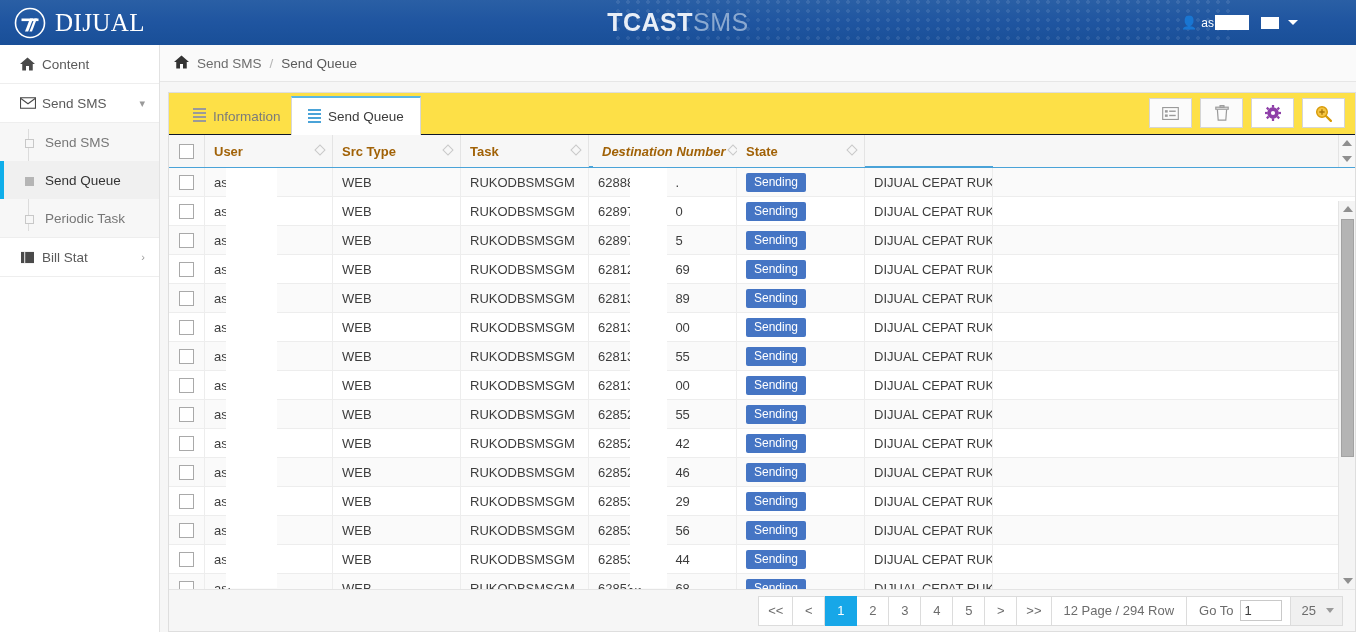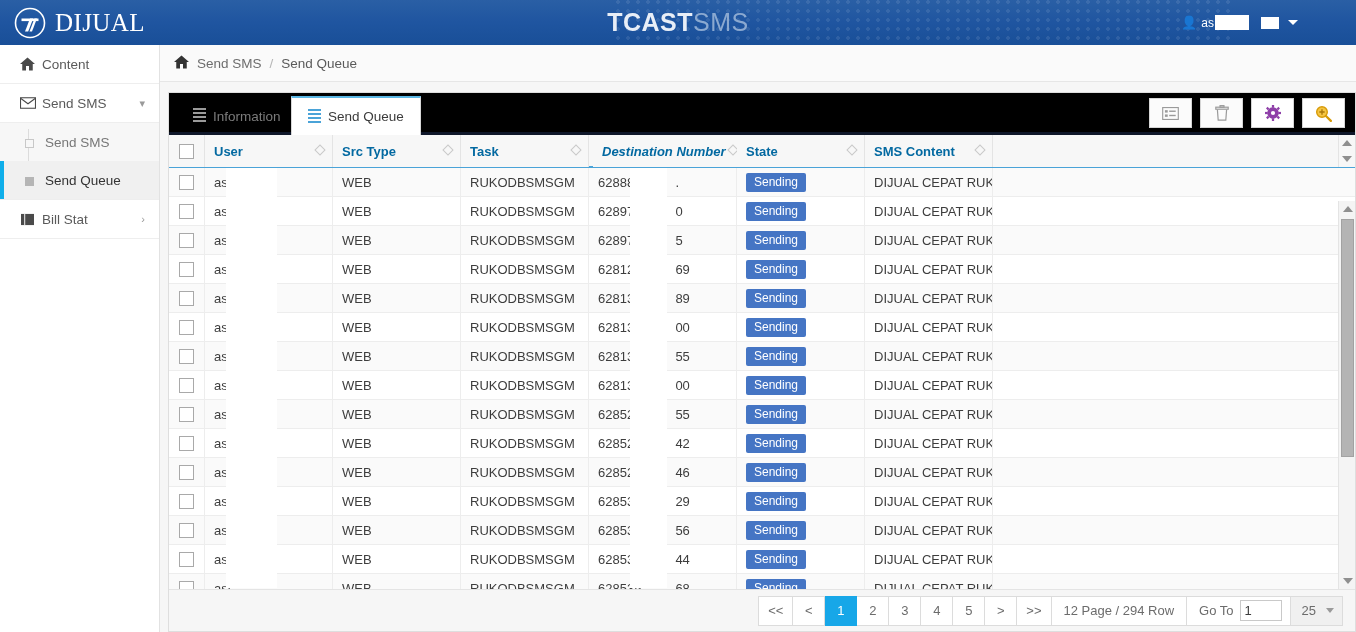--- a/index.html
+++ b/index.html
@@ -105,22 +105,22 @@
   }
   .bc-home { font-size: 14px; color: #333; }
   .bc-sep { color: #b5b5b5; }
   .bc-last { color: #5a5a5a; }
 
   .panel {
     position: absolute; left: 8px; top: 47px; width: 1188px; height: 540px;
     background: #ffffff; border: 1px solid #dedede;
   }
   .tabstrip {
-    position: relative; height: 42px; background: #000000;
-    border-bottom: 3px solid #0f172a;
+    position: relative; height: 42px; background: #fde047;
+    border-bottom: 1px solid #0f172a;
   }
   .tab {
     position: absolute; top: 4px; height: 38px; display: flex; align-items: center;
     gap: 7px; padding: 0 16px; font-size: 13.5px; color: #7b7b7b; cursor: pointer;
   }
   .tab.t-info { left: 8px; }
   .tab.t-queue {
     left: 122px; background: #ffffff; color: #3b3b3b;
     border: 1px solid #d7d7d7; border-bottom: none; border-top: 2px solid #5bb7e4;
     height: 39px; top: 3px;
@@ -141,21 +141,21 @@
   .tb-btn.light { background: #ffffff; }
 
   
   .grid-wrap { position: absolute; top: 42px; left: 0; right: 0; bottom: 42px; }
   .grid-head {
     position: relative; height: 33px; background: #f7f7f7;
     border-bottom: 2px solid #4aa3d8;
   }
   .hcell {
     position: absolute; top: 0; height: 32px; display: flex; align-items: center;
-    font-size: 13px; font-weight: bold; color: #0369a1;
+    font-size: 13px; font-weight: bold; color: #a16207;
     border-right: 1px solid #e4e4e4; padding-left: 9px;
     background: #f7f7f7; white-space: nowrap; overflow: hidden;
   }
   .hcell .sortico {
     position: absolute; right: 6px; top: 9px; width: 10px; height: 13px;
     color: #c3c3c3; font-size: 11px; line-height: 13px;
   }
   .diamond {
     display:block; width: 8px; height: 8px; border: 1px solid #c9c9c9;
     transform: rotate(45deg); margin-top: 2px;
@@ -297,20 +297,23 @@
     <span>Send SMS</span>
     <span class="nav-chev">▾</span>
   </div>
 
   <div class="submenu">
     <div class="sub-item">
       <span>Send SMS</span>
     </div>
     <div class="sub-item active">
       <span>Send Queue</span>
+    </div>
+    <div class="sub-item">
+      <span>Periodic Task</span>
     </div>
   </div>
 
   <div class="nav-item">
     <span class="ic">
       <svg width="15" height="13" viewBox="0 0 16 14">
           <path d="M1 1 H11 L15 1 V13 H5 L1 13 Z" fill="#4a4a4a"></path>
           <path d="M5 1 V13" stroke="#ffffff" stroke-width="1"></path>
         </svg>
     </span>
@@ -426,26 +429,20 @@
           <span class="sortico" style="right:1px;">
               <span class="diamond"></span>
             </span>
         </div>
         <div class="hcell" style="left:568px;width:128px;">
           <span>State</span>
           <span class="sortico">
               <span class="diamond"></span>
             </span>
         </div>
-        <div class="hcell" style="left:696px;width:128px;">
-          <span>SMS Content</span>
-          <span class="sortico">
-              <span class="diamond"></span>
-            </span>
-        </div>
         <div class="hcell nb" style="left:824px;right:17px;border-right:none;"></div>
 
         <div class="vscroll-head">
           <span class="tri-up"></span>
           <span class="tri-dn"></span>
         </div>
       </div>
 
       <div class="grid-body">
         <div id="rows-container">

